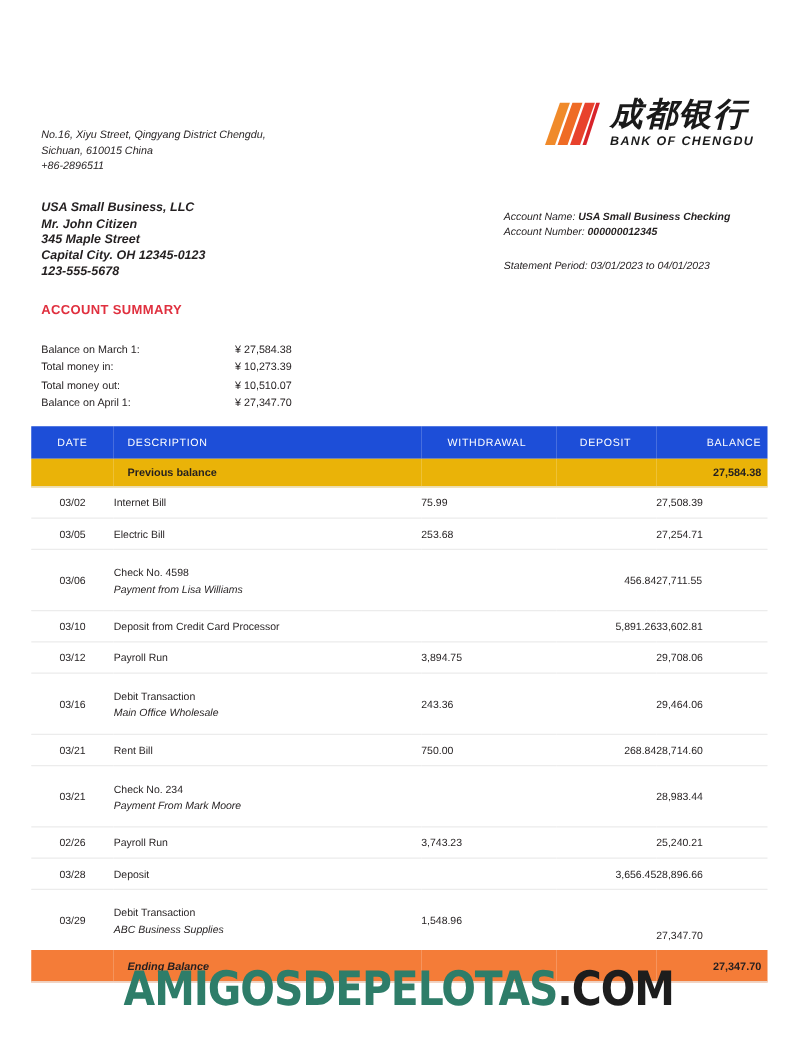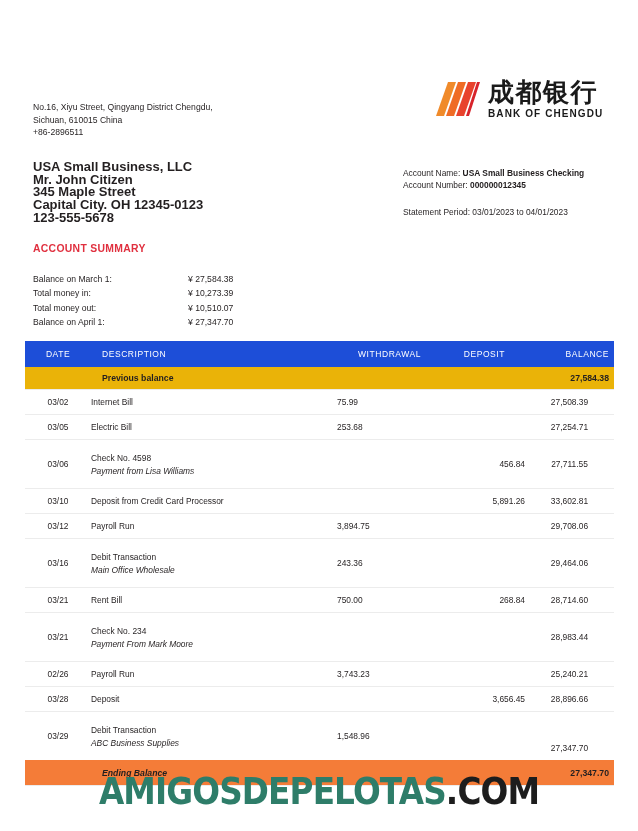--- a/index.html
+++ b/index.html
@@ -21,37 +21,38 @@
   .page {
     position: absolute;
     inset: 0;
   }
 
   
   .top {
     position: absolute;
     left: 0; top: 0; right: 0;
     height: 240px;
+    font-style: italic;
   }
 
   .bank-address {
     position: absolute;
     left: 33px;
     top: 101px;
     font-size: 8.6px;
     line-height: 12.6px;
     color: #231f20;
     white-space: nowrap;
   }
 
   .customer-block {
     position: absolute;
     left: 33px;
     top: 161px;
-    font-size: 13px;
+    font-size: 10px;
     line-height: 12.7px;
     font-weight: bold;
     color: #231f20;
     white-space: nowrap;
   }
 
   
   .logo-wrap {
     position: absolute;
     left: 436px;
@@ -207,21 +208,21 @@
     padding-top: 8px;
   }
   .d-dep {
     text-align: right;
     padding-right: 20px;
     font-size: 8.4px;
     vertical-align: top;
     padding-top: 8px;
   }
   .d-bal {
-    text-align: center;
+    text-align: left;
     padding-right: 5px;
     font-size: 8.4px;
   }
 
   tr.single td { height: 24px; }
   tr.single .d-with, tr.single .d-dep { padding-top: 0; vertical-align: middle; }
   tr.double td { height: 38px; }
   tr.double .d-desc { padding-top: 5px; padding-bottom: 5px; vertical-align: middle; }
   tr.double .d-bal  { vertical-align: middle; }
   tr.double.bal-low .d-bal { vertical-align: bottom; padding-bottom: 7px; }

